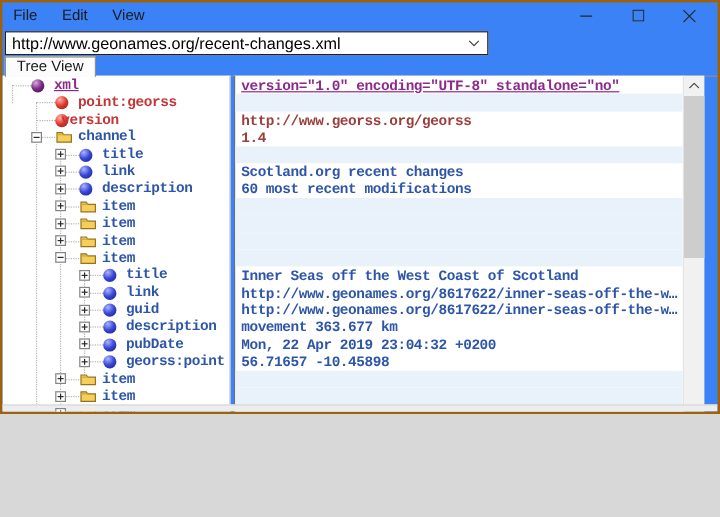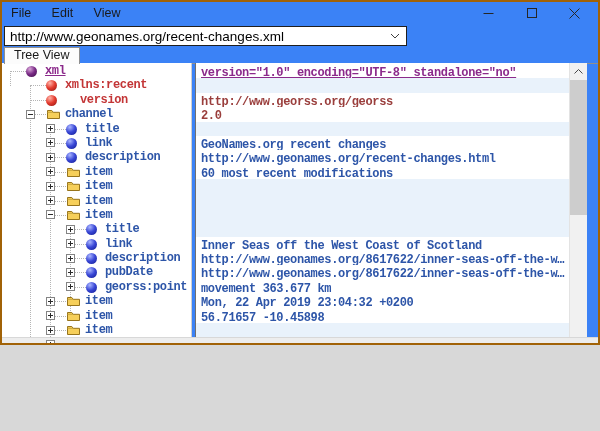--- a/index.html
+++ b/index.html
@@ -123,28 +123,28 @@
           <span style="position:absolute;left:24px;top:0;width:15px;height:14px;">
             <span class="ball ball-purple"></span>
           </span>
           <span class="tlabel lc-purple ul" style="left:43px;">xml</span>
         </div>
         <div class="trow">
           <span class="stub" style="left:28px;width:16px;"></span>
           <span style="position:absolute;left:44px;top:0;width:15px;height:14px;">
             <span class="ball ball-red"></span>
           </span>
-          <span class="tlabel lc-red" style="left:63px;">xmlns:recent</span>
+          <span class="tlabel lc-red" style="left:63px;">point:georss</span>
         </div>
         <div class="trow">
           <span class="stub" style="left:28px;width:16px;"></span>
           <span style="position:absolute;left:44px;top:0;width:15px;height:14px;">
             <span class="ball ball-red"></span>
           </span>
-          <span class="tlabel lc-red" style="left:78px;text-align:right;">version</span>
+          <span class="tlabel lc-red" style="left:49px;text-align:right;">version</span>
         </div>
         <div class="trow">
           <span class="stub" style="left:33px;width:11px;"></span>
           <span class="exp minus" style="left:24px;"></span>
           <span style="position:absolute;left:44px;top:0;width:15px;height:14px;">
             <svg class="folder" width="15" height="12" viewBox="0 0 15 12" style="left:0">
               <path d="M1.5 10.5 L1.5 2.5 L5.8 2.5 L7.2 4.3 L13.5 4.3 L13.5 10.5 Z" fill="#f6cf5a" stroke="#97741c"></path>
               <path d="M1.5 4.3 L7.2 4.3" stroke="#c9a63c" fill="none"></path>
             </svg>
           </span>
@@ -233,20 +233,28 @@
             <span class="ball ball-blue"></span>
           </span>
           <span class="tlabel lc-blue" style="left:103px;">link</span>
         </div>
         <div class="trow">
           <span class="stub" style="left:73px;width:11px;"></span>
           <span class="exp plus" style="left:64px;"></span>
           <span style="position:absolute;left:84px;top:0;width:15px;height:14px;">
             <span class="ball ball-blue"></span>
           </span>
+          <span class="tlabel lc-blue" style="left:103px;">guid</span>
+        </div>
+        <div class="trow">
+          <span class="stub" style="left:73px;width:11px;"></span>
+          <span class="exp plus" style="left:64px;"></span>
+          <span style="position:absolute;left:84px;top:0;width:15px;height:14px;">
+            <span class="ball ball-blue"></span>
+          </span>
           <span class="tlabel lc-blue" style="left:103px;">description</span>
         </div>
         <div class="trow">
           <span class="stub" style="left:73px;width:11px;"></span>
           <span class="exp plus" style="left:64px;"></span>
           <span style="position:absolute;left:84px;top:0;width:15px;height:14px;">
             <span class="ball ball-blue"></span>
           </span>
           <span class="tlabel lc-blue" style="left:103px;">pubDate</span>
         </div>
@@ -336,24 +344,23 @@
           <span class="tlabel lc-blue" style="left:83px;">item</span>
         </div>
       </div>
   </div>
 
   <div class="value-pane">
     <div id="value-rows">
         <div class="vrow"><span class="vtext lc-purple">version="1.0" encoding="UTF-8" standalone="no"</span></div>
         <div class="vrow empty"></div>
         <div class="vrow"><span class="vtext lc-maroon">http://www.georss.org/georss</span></div>
-        <div class="vrow"><span class="vtext lc-maroon">2.0</span></div>
-        <div class="vrow empty"></div>
-        <div class="vrow"><span class="vtext lc-blue">GeoNames.org recent changes</span></div>
-        <div class="vrow"><span class="vtext lc-blue">http://www.geonames.org/recent-changes.html</span></div>
+        <div class="vrow"><span class="vtext lc-maroon">1.4</span></div>
+        <div class="vrow empty"></div>
+        <div class="vrow"><span class="vtext lc-blue">Scotland.org recent changes</span></div>
         <div class="vrow"><span class="vtext lc-blue">60 most recent modifications</span></div>
         <div class="vrow empty"></div>
         <div class="vrow empty"></div>
         <div class="vrow empty"></div>
         <div class="vrow empty"></div>
         <div class="vrow"><span class="vtext lc-blue">Inner Seas off the West Coast of Scotland</span></div>
         <div class="vrow"><span class="vtext lc-blue">http://www.geonames.org/8617622/inner-seas-off-the-w…</span></div>
         <div class="vrow"><span class="vtext lc-blue">http://www.geonames.org/8617622/inner-seas-off-the-w…</span></div>
         <div class="vrow"><span class="vtext lc-blue">movement 363.677 km</span></div>
         <div class="vrow"><span class="vtext lc-blue">Mon, 22 Apr 2019 23:04:32 +0200</span></div>

